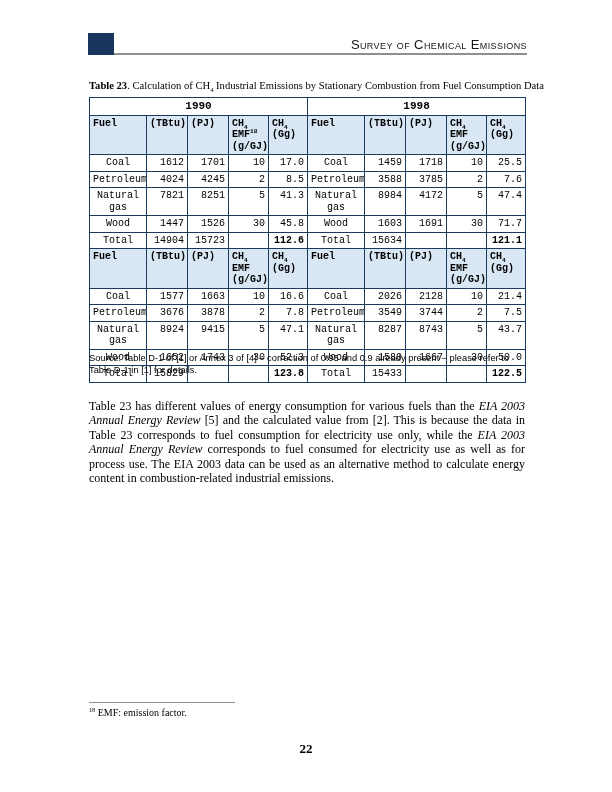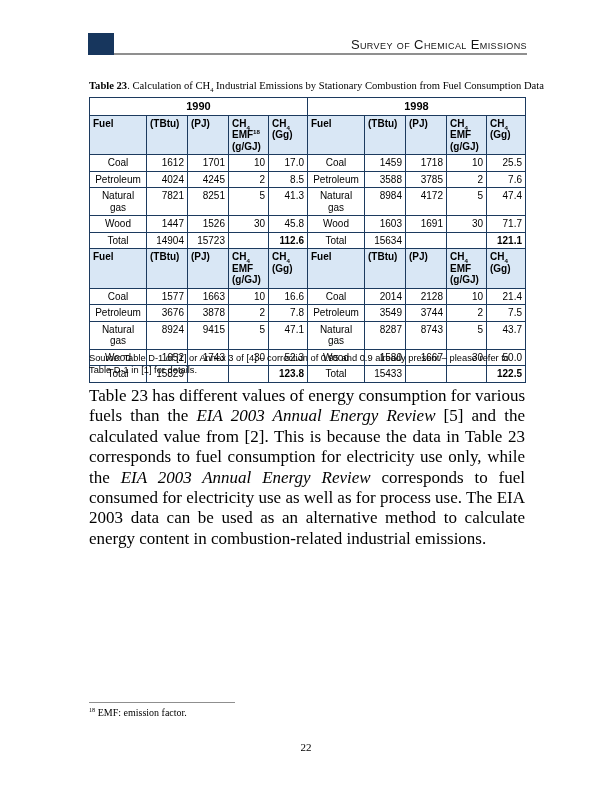--- a/index.html
+++ b/index.html
@@ -20,21 +20,21 @@
     font-variant:small-caps; letter-spacing:.4px; color:#151515;margin-left:37px; }
 
   
   .caption { position:absolute; left:89px; top:80px; white-space:nowrap;
     font-size:10.6px; }
   .caption .cap-label { font-weight:bold; }
 
   
   .tbl-wrap { position:absolute; left:89px; top:97px; }
   table.emissions { border-collapse:collapse; table-layout:fixed; width:436px;
-    font-family:Liberation Sans, sans-serif; font-size:10px; line-height:1.15;border-radius:19px; }
+    font-family:Liberation Mono, monospace; font-size:10px; line-height:1.15;border-radius:19px; }
   table.emissions td { border:1px solid var(--table-border,#1c3a5e);
     padding:2px 3px; vertical-align:top; overflow:hidden; }
   table.emissions col.c-fuel { width:57px; }
   table.emissions col.c-n1 { width:41px; }
   table.emissions col.c-n2 { width:41px; }
   table.emissions col.c-n3 { width:40px; }
   table.emissions col.c-n4 { width:39px; }
   td.year { text-align:center; font-weight:bold; font-size:11px; background:#fff; padding:2px; }
   td.colhead { background:var(--table-header-bg,#d9e7f5); font-weight:bold;
     text-align:left; padding:2px 1px; }
@@ -42,32 +42,32 @@
   td.num { text-align:right; }
   td.total-val { font-weight:bold; }
   sup { font-size:.62em; vertical-align:super; line-height:0; }
   sub { font-size:.62em; vertical-align:sub; line-height:0; }
 
   
   .source { position:absolute; left:89px; top:352px; width:442px;
     font-family:"Liberation Sans", sans-serif; font-size:9.3px; line-height:1.3; }
 
   
-  .para { position:absolute; left:89px; top:386px; width:436px;
-    font-size:17px; line-height:1.2; text-align:justify; }
+  .para { position:absolute; left:89px; top:399px; width:436px;
+    font-size:12px; line-height:1.2; text-align:justify; }
 
   
   .footnote { position:absolute; left:89px; top:702px; width:436px; }
   .footnote-rule { width:146px; height:1px; background:var(--rule-gray,#8f8f8f);
     margin-bottom:4px; }
   .footnote-text { font-size:10px; }
 
   
   .pageno { position:absolute; left:0; right:0; top:741px; text-align:center;
-    font-size:11px; }
+    font-size:13px;font-weight:bold; }
 </style>
 </head>
 <body>
 
 <div class="page">
 
   <div class="hdr">
     <div class="hdr-square"></div>
     <div class="hdr-rule"></div>
     <div class="hdr-title">Survey of Chemical Emissions</div>
@@ -180,21 +180,21 @@
             <td class="colhead">CH<sub>4</sub> EMF (g/GJ)</td>
             <td class="colhead">CH<sub>4</sub> (Gg)</td>
           </tr>
           <tr>
             <td class="fuel">Coal</td>
             <td class="num">1577</td>
             <td class="num">1663</td>
             <td class="num">10</td>
             <td class="num">16.6</td>
             <td class="fuel">Coal</td>
-            <td class="num">2014</td>
+            <td class="num">2026</td>
             <td class="num">2128</td>
             <td class="num">10</td>
             <td class="num">21.4</td>
           </tr>
           <tr>
             <td class="fuel">Petroleum</td>
             <td class="num">3676</td>
             <td class="num">3878</td>
             <td class="num">2</td>
             <td class="num">7.8</td>

